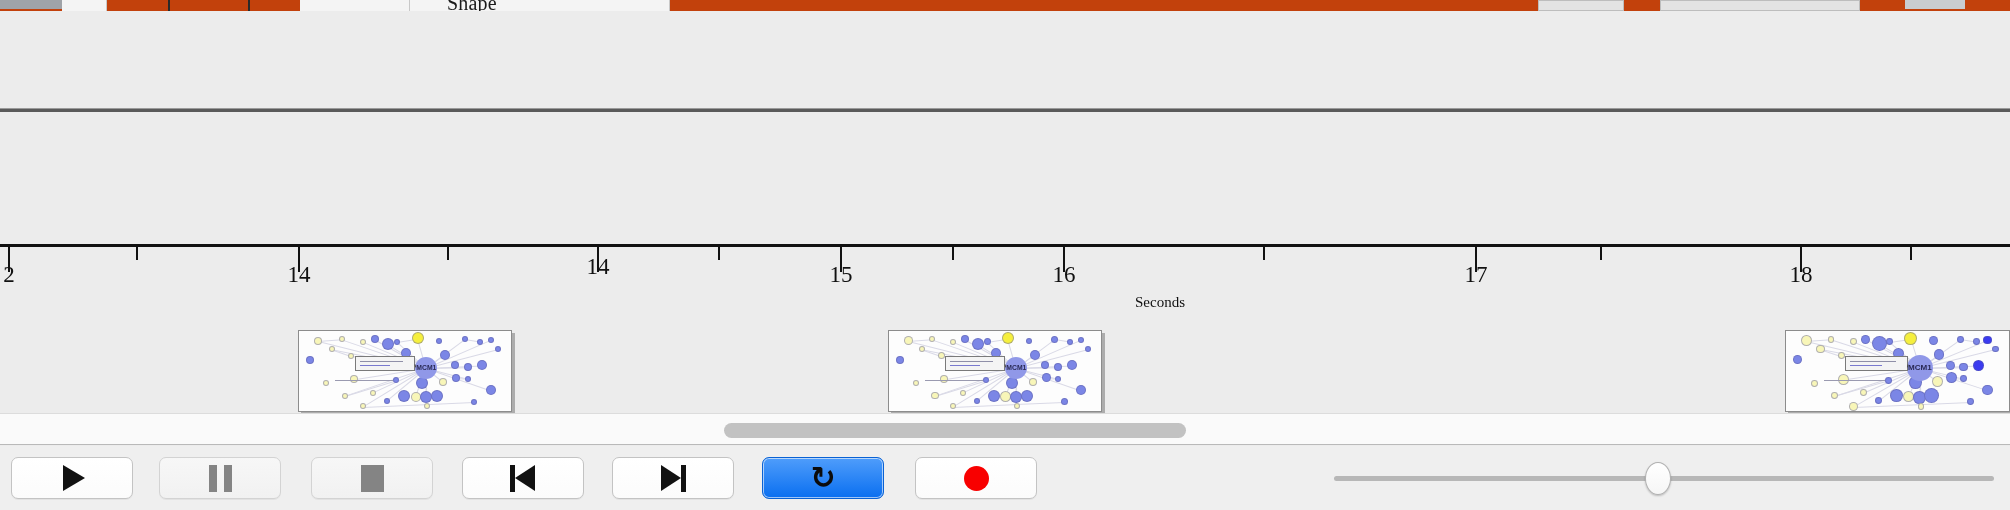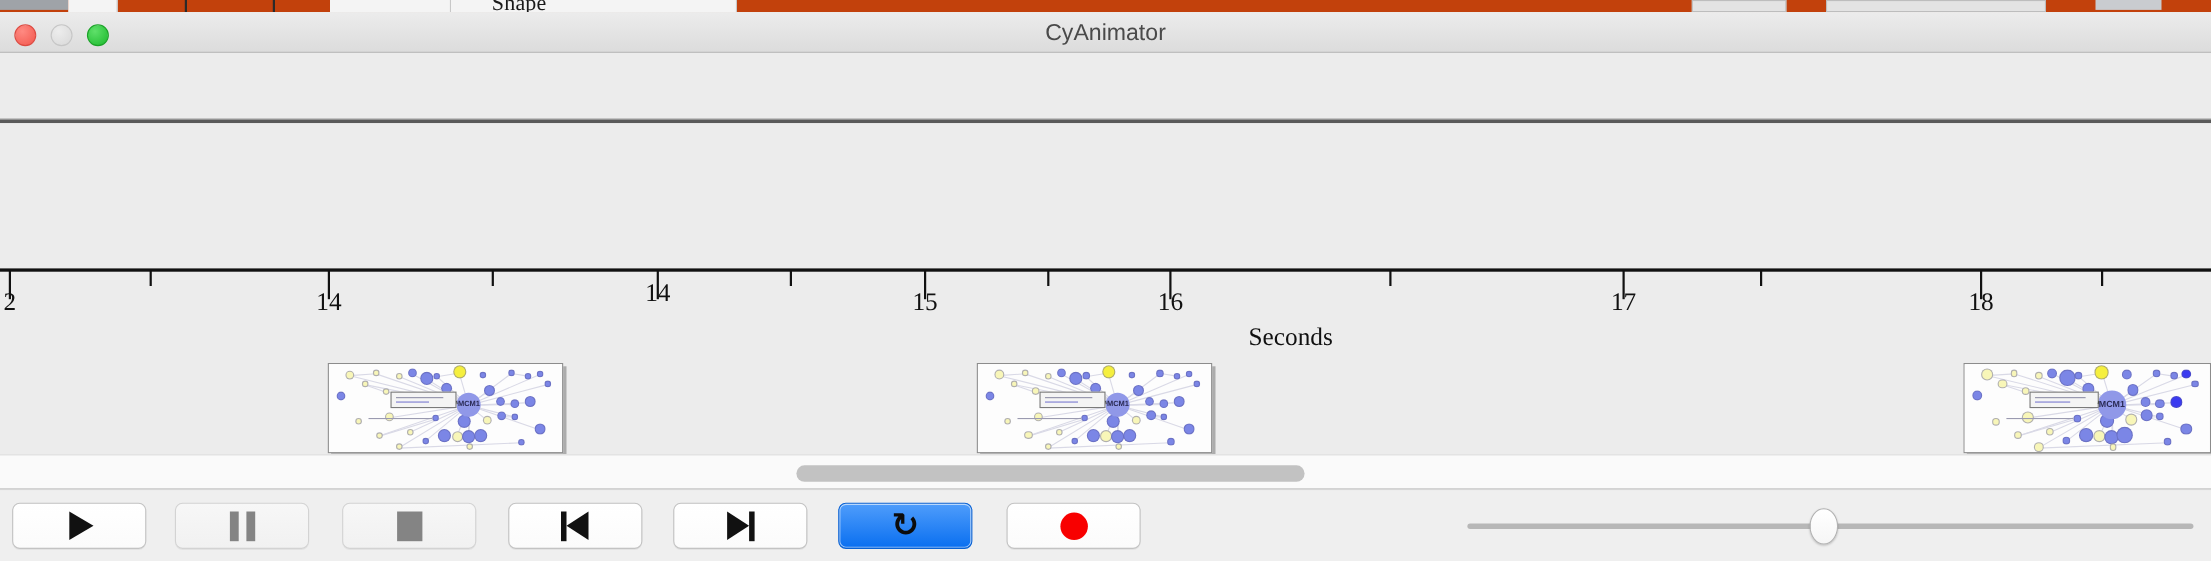--- a/index.html
+++ b/index.html
@@ -80,21 +80,21 @@
   
   .axis { position:absolute; left:0; width:2010px; height:3px; background:#111; }
   .tick { position:absolute; width:2px; background:#111; }
   .tick.major { height:26px; }
   .tick.minor { height:14px; }
   .ticklabel {
     position:absolute; font-size:23px; color:#111; text-align:center; width:70px;
     font-family:"Liberation Serif", serif;
   }
   .axis-title {
-    position:absolute; font-size:23px; color:#111; white-space:nowrap;
+    position:absolute; font-size:15px; color:#111; white-space:nowrap;
     font-family:"Liberation Serif", serif;
   }
 
   
   .scrollrow { position:absolute; left:0; top:413px; width:2010px; height:32px;
                background:#fafafa; border-top:1px solid #dcdcdc; border-bottom:1px solid #b9b9b9; }
   .scrollthumb { position:absolute; left:722px; top:9px; width:458px; height:15px;
                  border-radius:8px; background:#c2c2c2; }
 
   
@@ -146,28 +146,20 @@
     <div class="tick-mark" style="left:168px;"></div>
     <div class="tick-mark" style="left:248px;"></div>
     <div class="seg" style="left:300px;width:110px;"></div>
     <div class="seg" style="left:410px;width:260px;"></div>
     <div class="shape-text">Shape</div>
     <div class="rt-box" style="left:1538px;width:86px;"></div>
     <div class="rt-box" style="left:1660px;width:200px;"></div>
     <div class="darkseg" style="left:1905px;width:60px;background:#c9ccd0;"></div>
   </div>
 
-  <div class="titlebar">
-    <div class="lights">
-      <div class="light close"></div>
-      <div class="light min"></div>
-      <div class="light max"></div>
-    </div>
-    <div class="win-title">CyAnimator</div>
-  </div>
 
 
   <div class="sep-dark"></div>
 
   <div class="timeline">
     <div id="frames-layer">
         <div class="frame" style="left: 298px; top: 218px; width: 214px; height: 82px;">
           <div class="net">
             <div class="edge" style="left: 127.33px; top: 36.9px; width: 111.406px; transform: rotate(-2.89624rad);"></div>
             <div class="edge" style="left: 127.33px; top: 36.9px; width: 89.2693px; transform: rotate(-2.81428rad);"></div>

